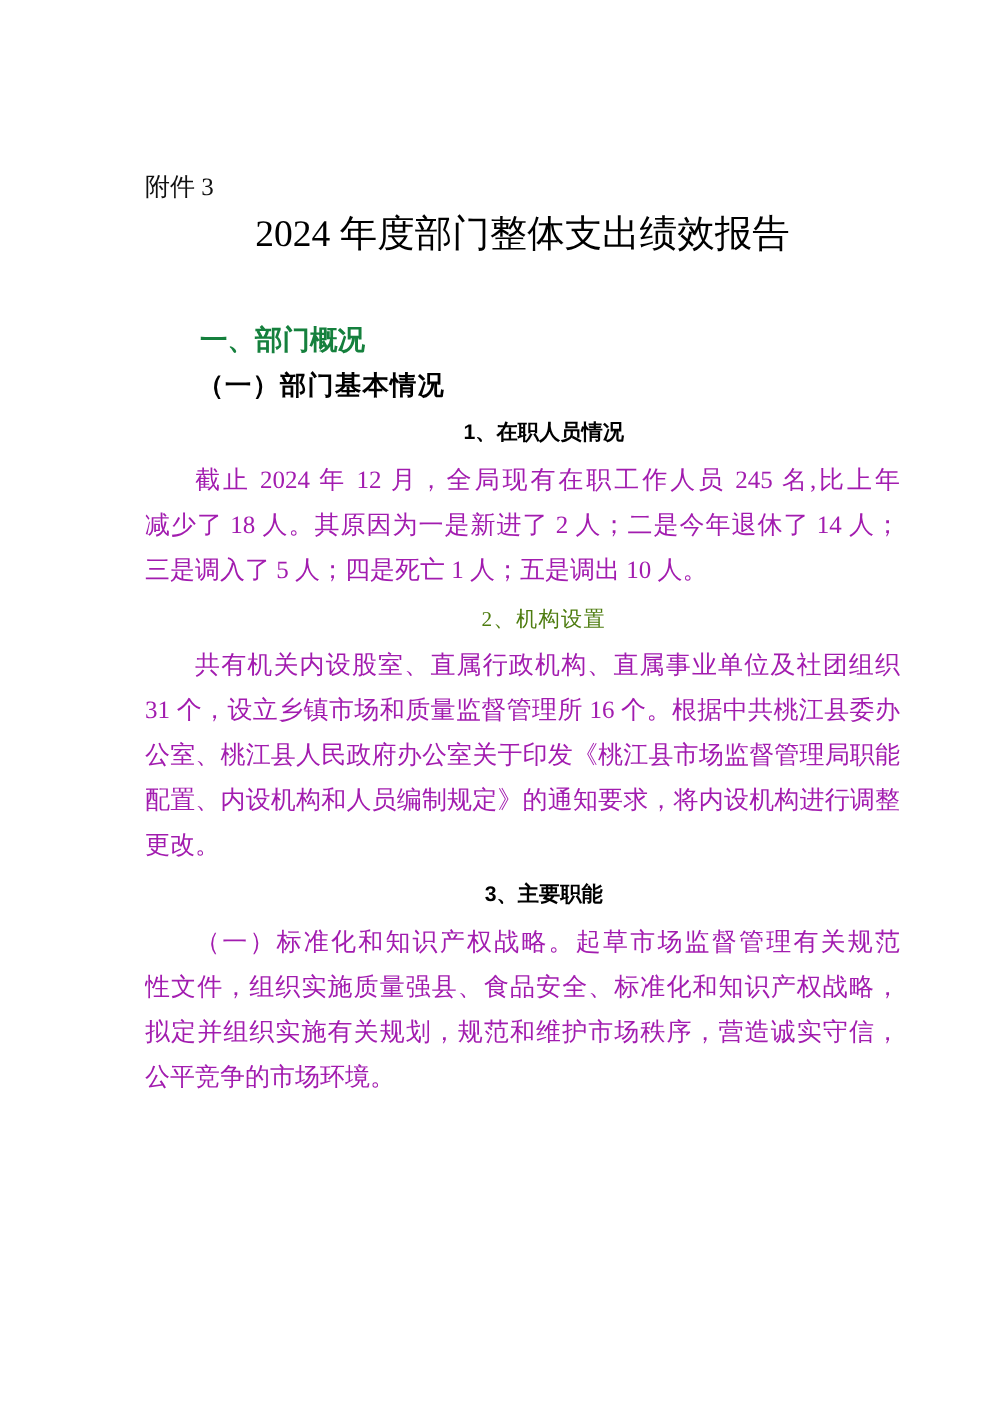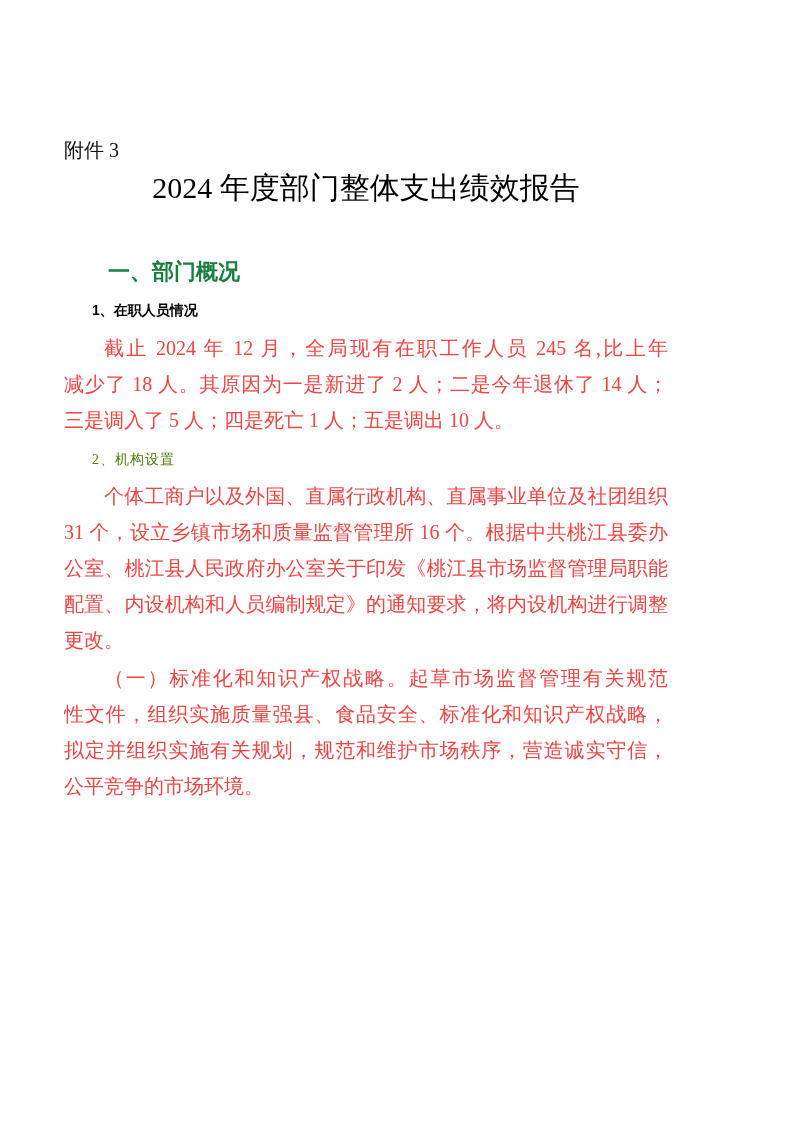--- a/index.html
+++ b/index.html
@@ -9,21 +9,21 @@
     height: 1131px;
     position: relative;
     overflow: hidden;
     font-family: "Liberation Serif", serif;
     color: #2b2b2b;
   }
   .page {
     position: absolute;
     inset: 0;
     background: #ffffff;
-    padding: 132px 96px 0 64px;
+    padding: 132px 96px 0 116px;
   }
   .content { width: 604px; }
 
   .attachment {
     font-size: 20px;
     line-height: 36px;
     color: #111111;
     font-family: "Liberation Serif", serif;
   }
   .doc-title {
@@ -48,80 +48,83 @@
     font-size: 21px;
     line-height: 36px;
     font-weight: bold;
     color: #000000;
     font-family: "Liberation Serif", serif;
     text-indent: 2em;
     letter-spacing: 1px;
   }
   .h-item {
     margin-top: 2px;
-    font-size: 14px;
+    font-size: 17px;
     line-height: 36px;
     font-weight: bold;
     color: #000000;
     font-family: "Liberation Sans", sans-serif;
     text-indent: 2em;
+    text-align: center;
   }
   .h-item.kai {
     font-weight: normal;
     font-family: "Liberation Serif", serif;
     color: #4d7c0f;
     letter-spacing: 1px;
   }
   .mt4 { margin-top: 4px; }
   .para { margin-top: 2px; }
   .para.p-org { margin-top: 0; }
   .para.p-fn2 { margin-top: 6px; }
   .line {
     font-size: 20px;
     line-height: 36px;
-    color: #ef4444;
+    color: #a21caf;
     text-align: justify;
     text-align-last: justify;
     height: 36px;
     overflow: hidden;
   }
   .line.end { text-align-last: auto; }
   .line.indent { text-indent: 2em; }
 </style>
 </head>
 <body>
 
 <div class="page">
   <div class="content">
 
     <div class="attachment">附件 3</div>
 
     <div class="doc-title">2024 年度部门整体支出绩效报告</div>
 
     <div class="h-section">一、部门概况</div>
 
+    <div class="h-sub">（一）部门基本情况</div>
 
     <div class="h-item">1、在职人员情况</div>
 
     <div class="para p-staffing">
       <div class="line indent">截止 2024 年 12 月，全局现有在职工作人员 245 名,比上年</div>
       <div class="line">减少了 18 人。其原因为一是新进了 2 人；二是今年退休了 14 人；</div>
       <div class="line end">三是调入了 5 人；四是死亡 1 人；五是调出 10 人。</div>
     </div>
 
     <div class="h-item kai mt4">2、机构设置</div>
 
     <div class="para p-org">
-      <div class="line indent">个体工商户以及外国、直属行政机构、直属事业单位及社团组织</div>
+      <div class="line indent">共有机关内设股室、直属行政机构、直属事业单位及社团组织</div>
       <div class="line">31 个，设立乡镇市场和质量监督管理所 16 个。根据中共桃江县委办</div>
       <div class="line">公室、桃江县人民政府办公室关于印发《桃江县市场监督管理局职能</div>
       <div class="line">配置、内设机构和人员编制规定》的通知要求，将内设机构进行调整</div>
       <div class="line end">更改。</div>
     </div>
 
+    <div class="h-item mt4">3、主要职能</div>
 
     <div class="para p-fn1">
       <div class="line indent">（一）标准化和知识产权战略。起草市场监督管理有关规范</div>
       <div class="line">性文件，组织实施质量强县、食品安全、标准化和知识产权战略，</div>
       <div class="line">拟定并组织实施有关规划，规范和维护市场秩序，营造诚实守信，</div>
       <div class="line end">公平竞争的市场环境。</div>
     </div>
 
 
   </div>

